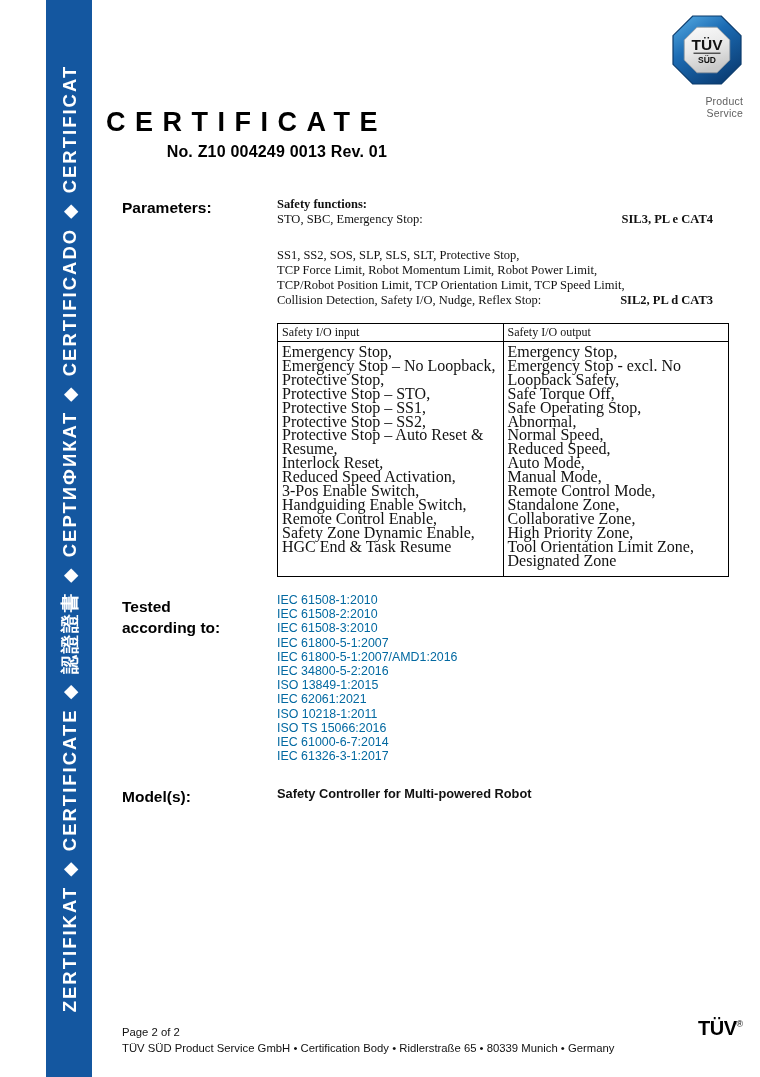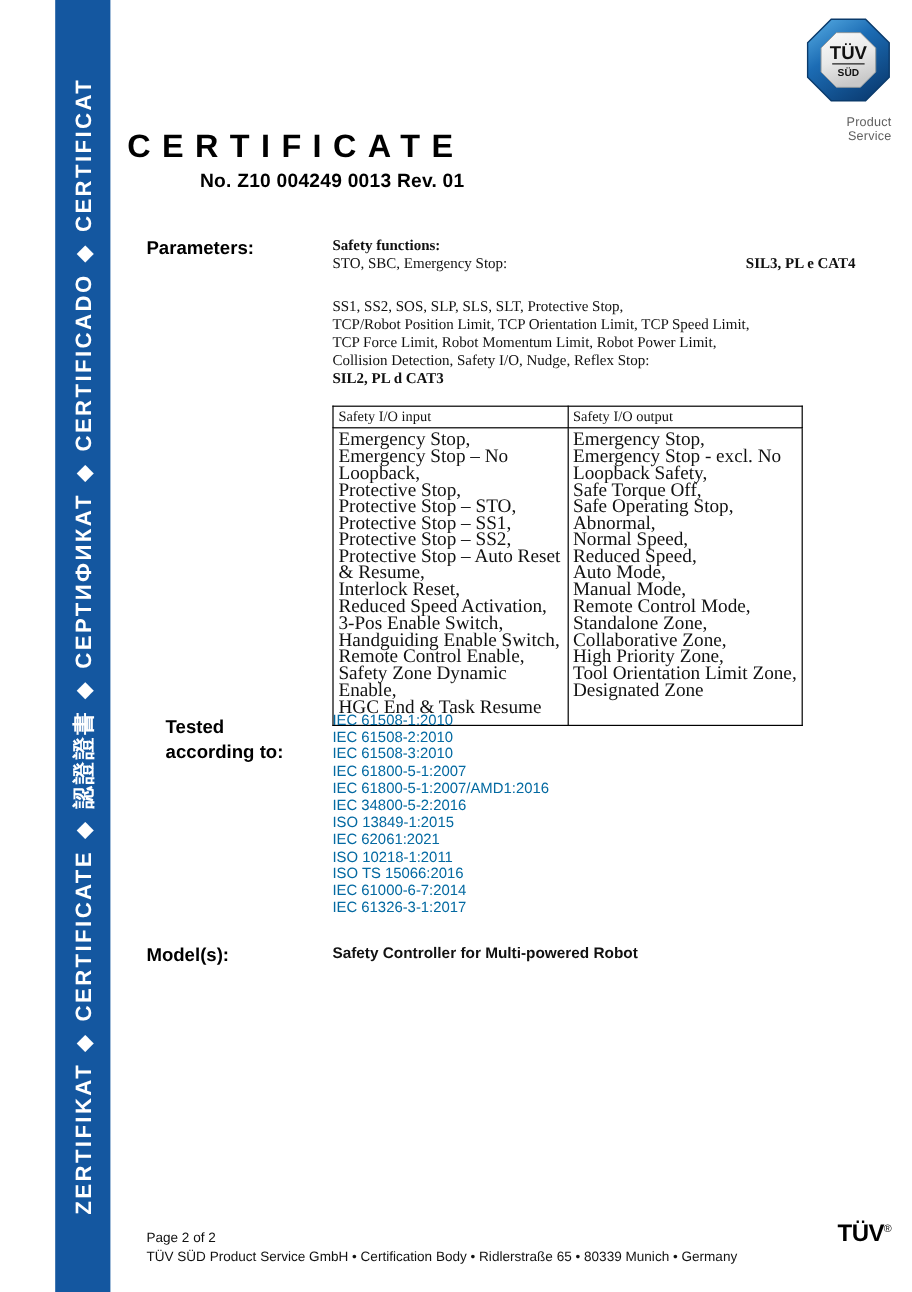--- a/index.html
+++ b/index.html
@@ -28,32 +28,32 @@
 
   
   .section { position:absolute; left:122px; width:591px; display:grid; grid-template-columns:155px 436px; align-items:start; }
   .sec-label { font-size:15.5px; font-weight:bold; color:#000; line-height:21px; }
   .body-text { font-size:12.5px; line-height:15px; color:#111;font-family:Liberation Serif, serif; }
   .bold { font-weight:bold; }
 
   #sec-params { top:197px; }
   .sf-row { display:flex; justify-content:space-between; }
   .para { margin-top:21px; }
-  .para-last { display:flex; justify-content:space-between;flex-direction:column; }
-
-  
-  .io-table { margin-top:15px; width:392px; border-collapse:collapse; table-layout:fixed; }
+  .para-last { display:flex; justify-content:space-between; }
+
+  
+  .io-table { margin-top:15px; width:452px; border-collapse:collapse; table-layout:fixed; }
   .io-table th, .io-table td { border:1px solid #000; vertical-align:top; font-weight:normal; text-align:left; }
   .io-table th { font-size:12px; line-height:14px; padding:1px 4px 2px 4px; }
   .io-table td { font-size:16px; line-height:13.9px; padding:3px 3px 8px 4px; }
   .io-item { white-space:normal; }
 
   
   #sec-tested { top:593px; }
-  #sec-tested .sec-label { margin-top:3px;margin-left:16px; }
+  #sec-tested .sec-label { margin-top:3px; }
   .std-line { font-size:12.4px; line-height:14.2px; color:#0369a1; }
 
   
   #sec-models { top:786px; }
   .model-value { font-size:12.8px; font-weight:bold; line-height:16px; }
 
   
   .footer { position:absolute; left:122px; top:1025px; }
   .footer-page { font-size:11.3px; line-height:15px; color:#111; }
   .footer-address { font-size:11.3px; line-height:16px; color:#111; }
@@ -100,22 +100,22 @@
     <div class="sec-label">Parameters:</div>
     <div class="body-text">
       <div class="bold">Safety functions:</div>
       <div class="sf-row">
         <span>STO, SBC, Emergency Stop:</span>
         <span class="bold">SIL3, PL e CAT4</span>
       </div>
       <div class="para">
 
       <div class="para-line">SS1, SS2, SOS, SLP, SLS, SLT, Protective Stop,</div>
+          <div class="para-line">TCP Force Limit, Robot Momentum Limit, Robot Power Limit,</div>
           <div class="para-line">TCP/Robot Position Limit, TCP Orientation Limit, TCP Speed Limit,</div>
-          <div class="para-line">TCP Force Limit, Robot Momentum Limit, Robot Power Limit,</div>
         </div>
       <div class="para-last">
         <span>Collision Detection, Safety I/O, Nudge, Reflex Stop:</span>
         <span class="bold">SIL2, PL d CAT3</span>
       </div>
 
       <table class="io-table">
         <thead>
           <tr>
             <th>Safety I/O input</th>

